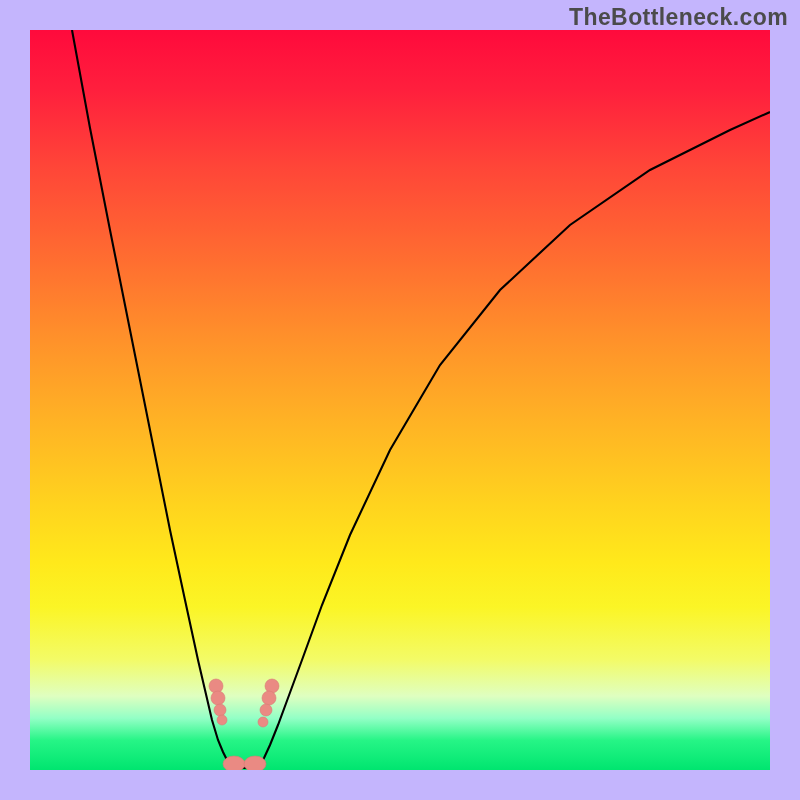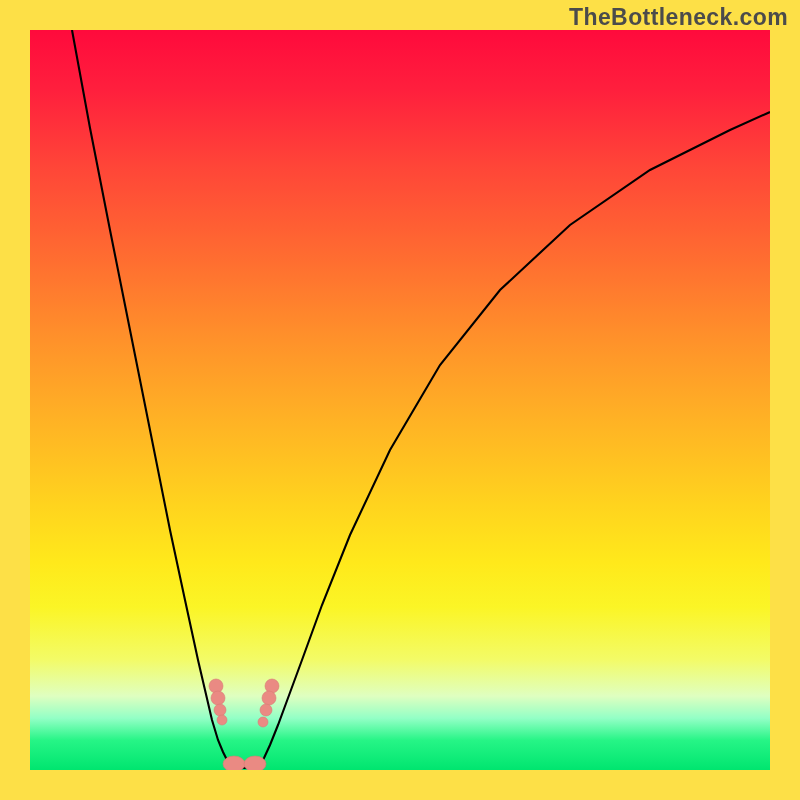--- a/index.html
+++ b/index.html
@@ -7,21 +7,21 @@
     padding: 0;
     width: 800px;
     height: 800px;
     overflow: hidden;
     background: #000;
     font-family: Arial, Helvetica, sans-serif;
   }
   .frame {
     position: absolute;
     inset: 0;
-    background: #fde047;
+    background: #c4b5fd;
   }
   .plot-area {
     position: absolute;
     left: 30px;
     top: 30px;
     width: 740px;
     height: 740px;
     background: linear-gradient(
       to bottom,
       #ff0a3c 0%,

